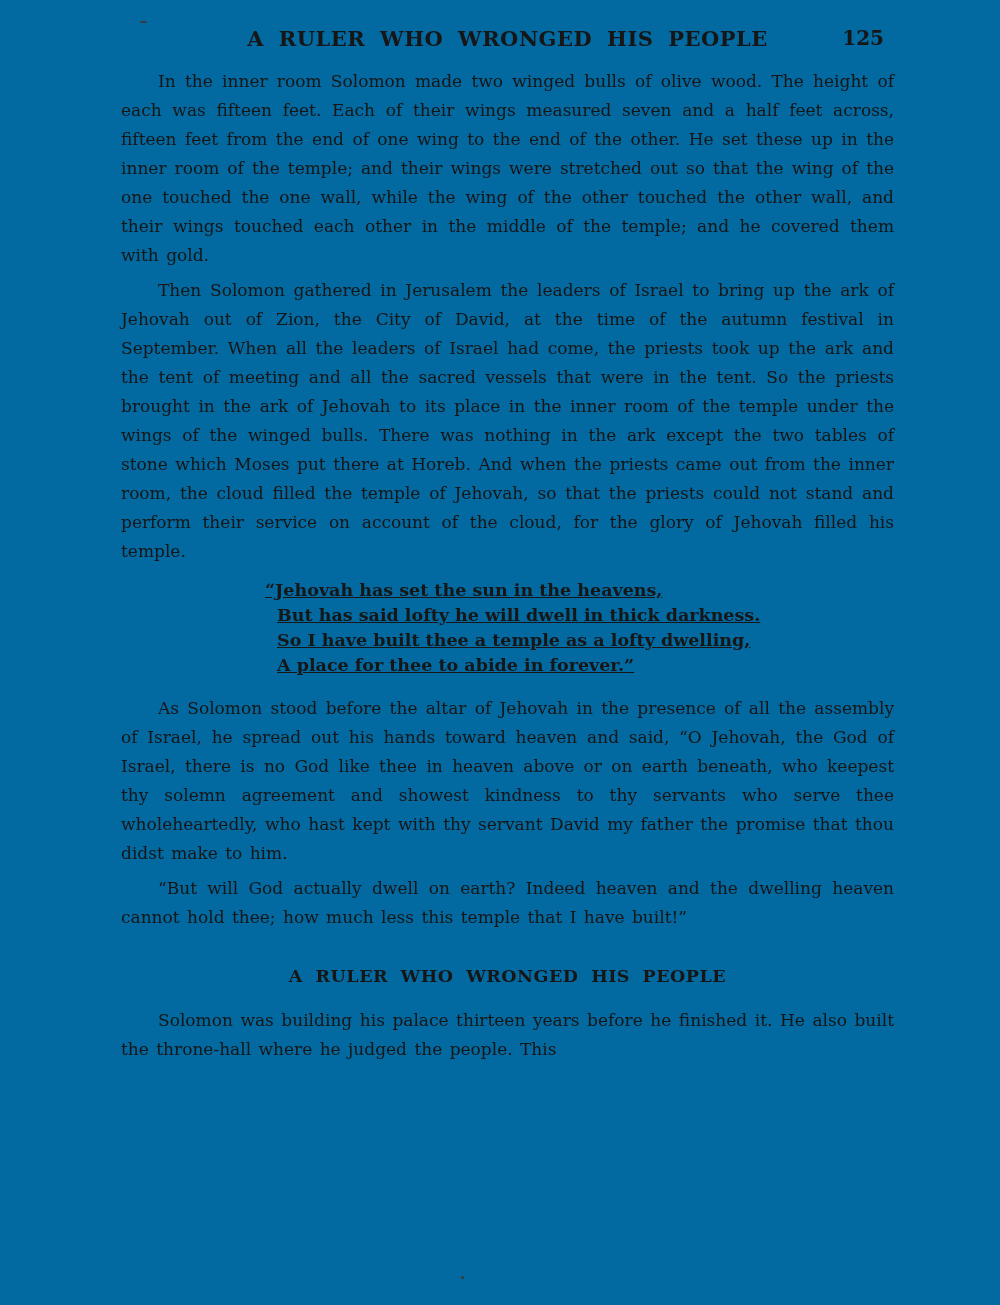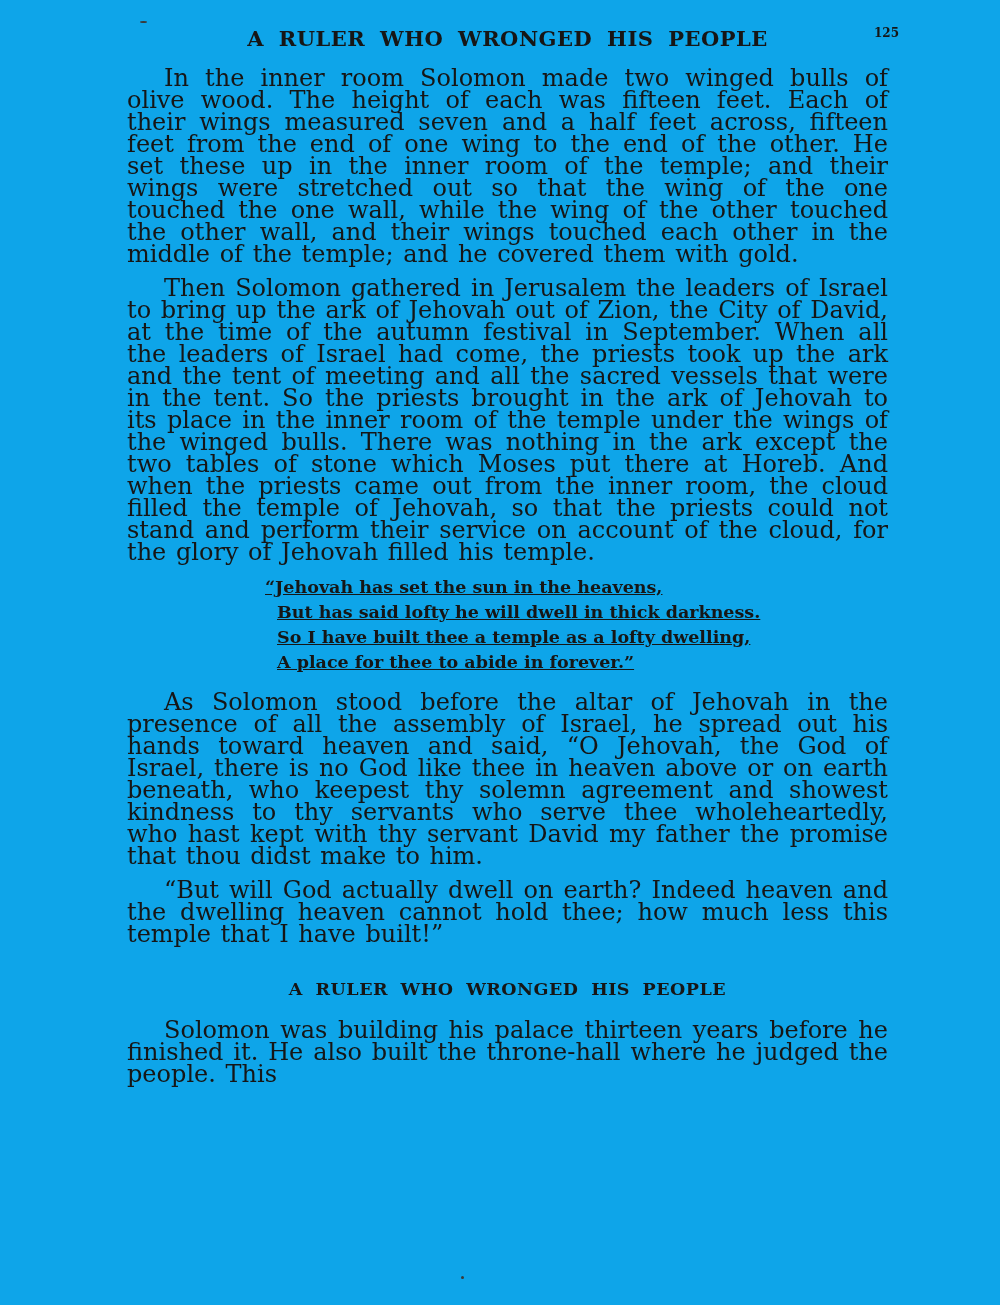--- a/index.html
+++ b/index.html
@@ -5,21 +5,21 @@
   html, body {
     margin: 0;
     padding: 0;
     background: #ffffff;
   }
   .page {
     position: relative;
     width: 1000px;
     height: 1305px;
     margin: 0 auto;
-    background: #0ea5e9;
+    background: #0369a1;
     color: #161616;
     font-family: "DejaVu Serif", "Liberation Serif", serif;
     box-sizing: border-box;
     padding: 26px 100px 0 115px;
     overflow: hidden;
   }
   .running-header {
     position: relative;
     display: flex;
     align-items: baseline;
@@ -28,29 +28,29 @@
   }
   .running-title {
     font-weight: bold;
     font-size: 21px;
     letter-spacing: 0.5px;
     word-spacing: 7px;
     text-align: center;
   }
   .page-number {
     position: absolute;
-    right: 1px;
+    right: 16px;
     top: 0;
     font-weight: bold;
-    font-size: 12px;
+    font-size: 20px;
   }
   .body-text p {
-    margin: 12px;
-    font-size: 24px;
-    line-height: 22px;
+    margin: 6px;
+    font-size: 17px;
+    line-height: 29px;
     text-align: justify;
     text-indent: 37px;
     word-spacing: 2px;
   }
   .poem {
     margin: 12px 0 16px 150px;
     font-size: 17.5px;
     line-height: 25px;
     font-weight: bold;
   }

